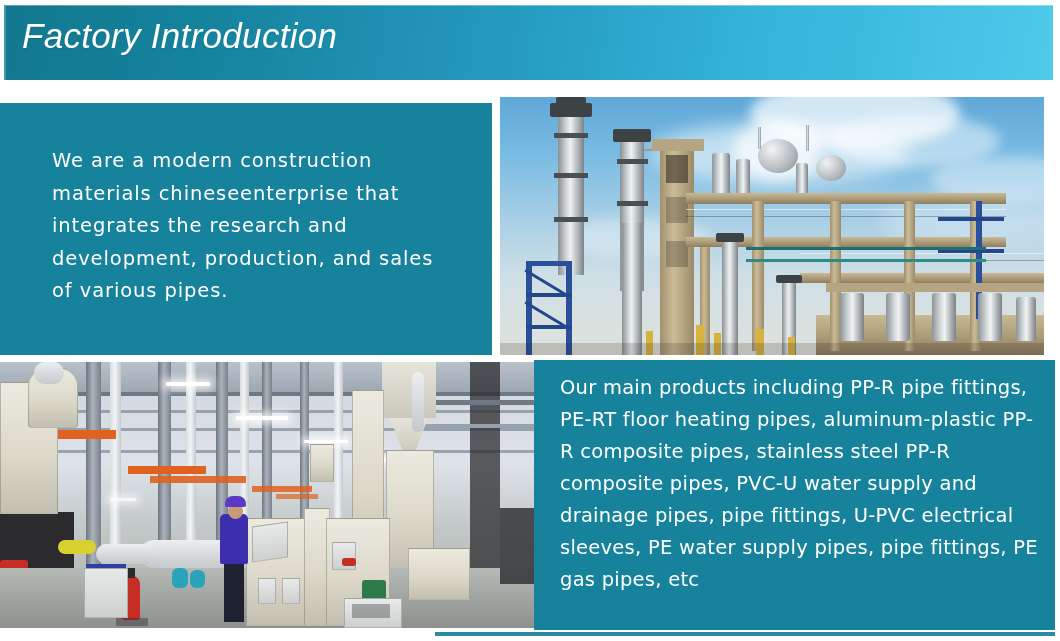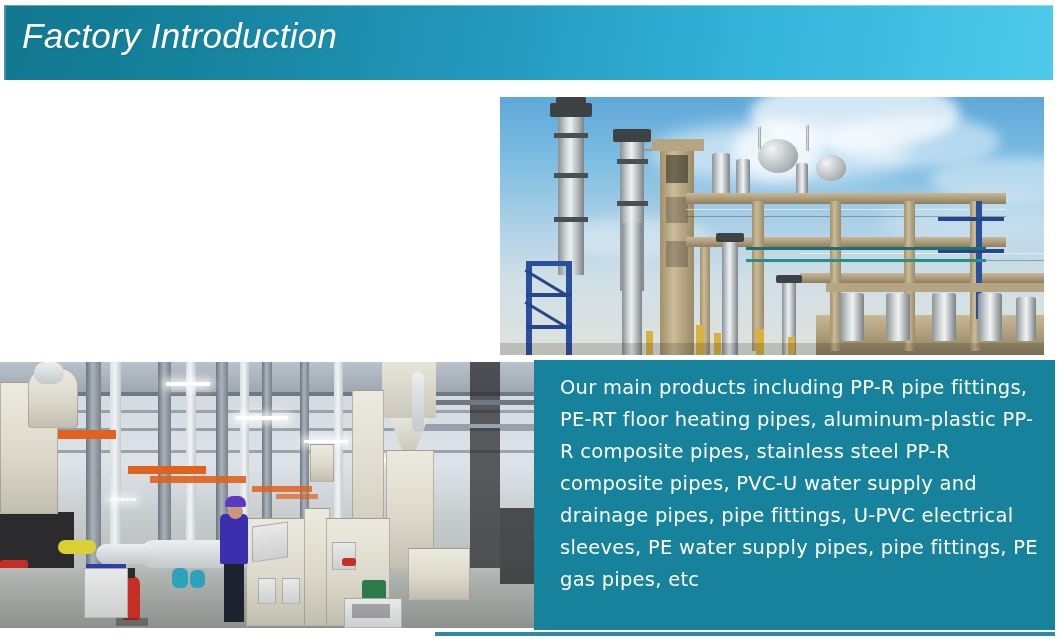--- a/index.html
+++ b/index.html
@@ -109,20 +109,23 @@
 </style>
 </head>
 <body>
 
 <div id="stage">
 
   <div class="header-bar">
     <div class="header-title">Factory Introduction</div>
   </div>
 
+  <div class="panel teal" id="intro-panel">
+    <div class="text-block" id="intro-text">We are a modern construction materials chineseenterprise that integrates the research and development, production, and sales of various pipes.</div>
+  </div>
 
   <div class="panel" id="refinery-photo">
     <div class="sky"></div>
 
     <div class="cloud" style="left:250px;top:-18px;width:210px;height:70px;"></div>
     <div class="cloud" style="left:330px;top:18px;width:170px;height:52px;opacity:.65;"></div>
     <div class="haze" style="left:150px;top:26px;width:260px;height:60px;"></div>
     <div class="cloud" style="left:430px;top:60px;width:170px;height:46px;opacity:.55;"></div>
     <div class="haze" style="left:380px;top:100px;width:200px;height:48px;opacity:.5;"></div>
     <div class="cloud" style="left:60px;top:120px;width:150px;height:40px;opacity:.45;"></div>

